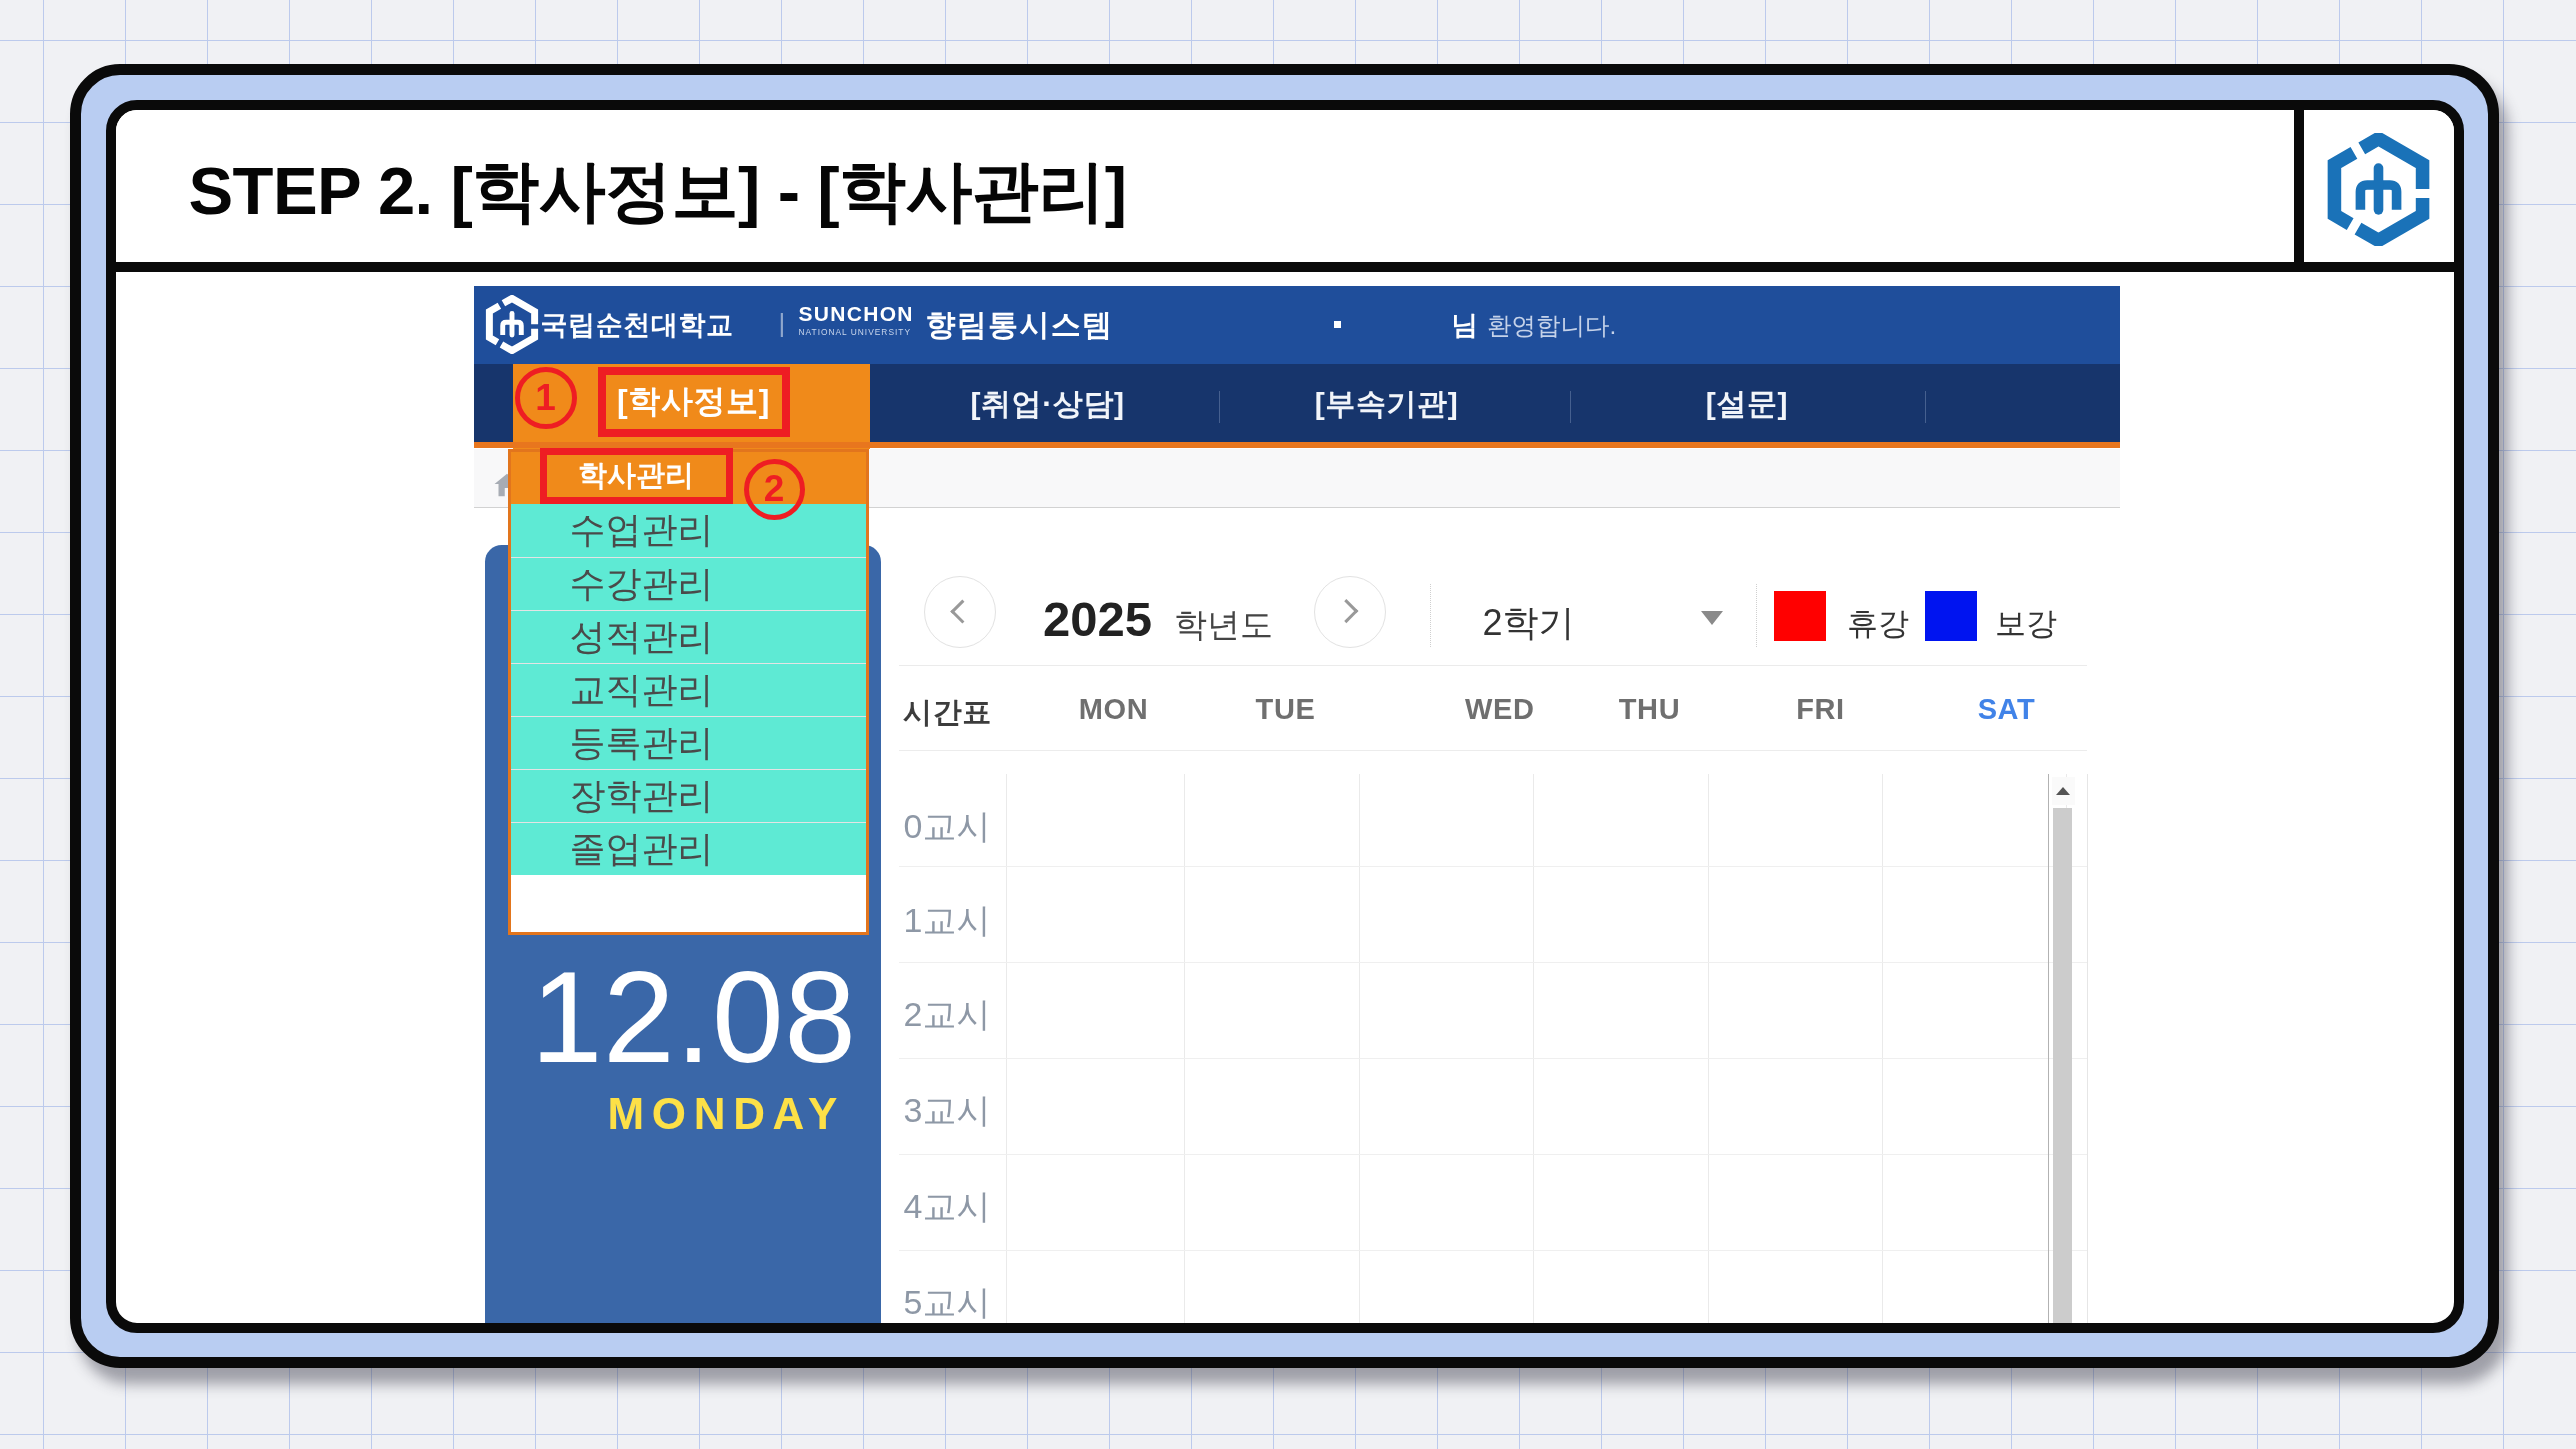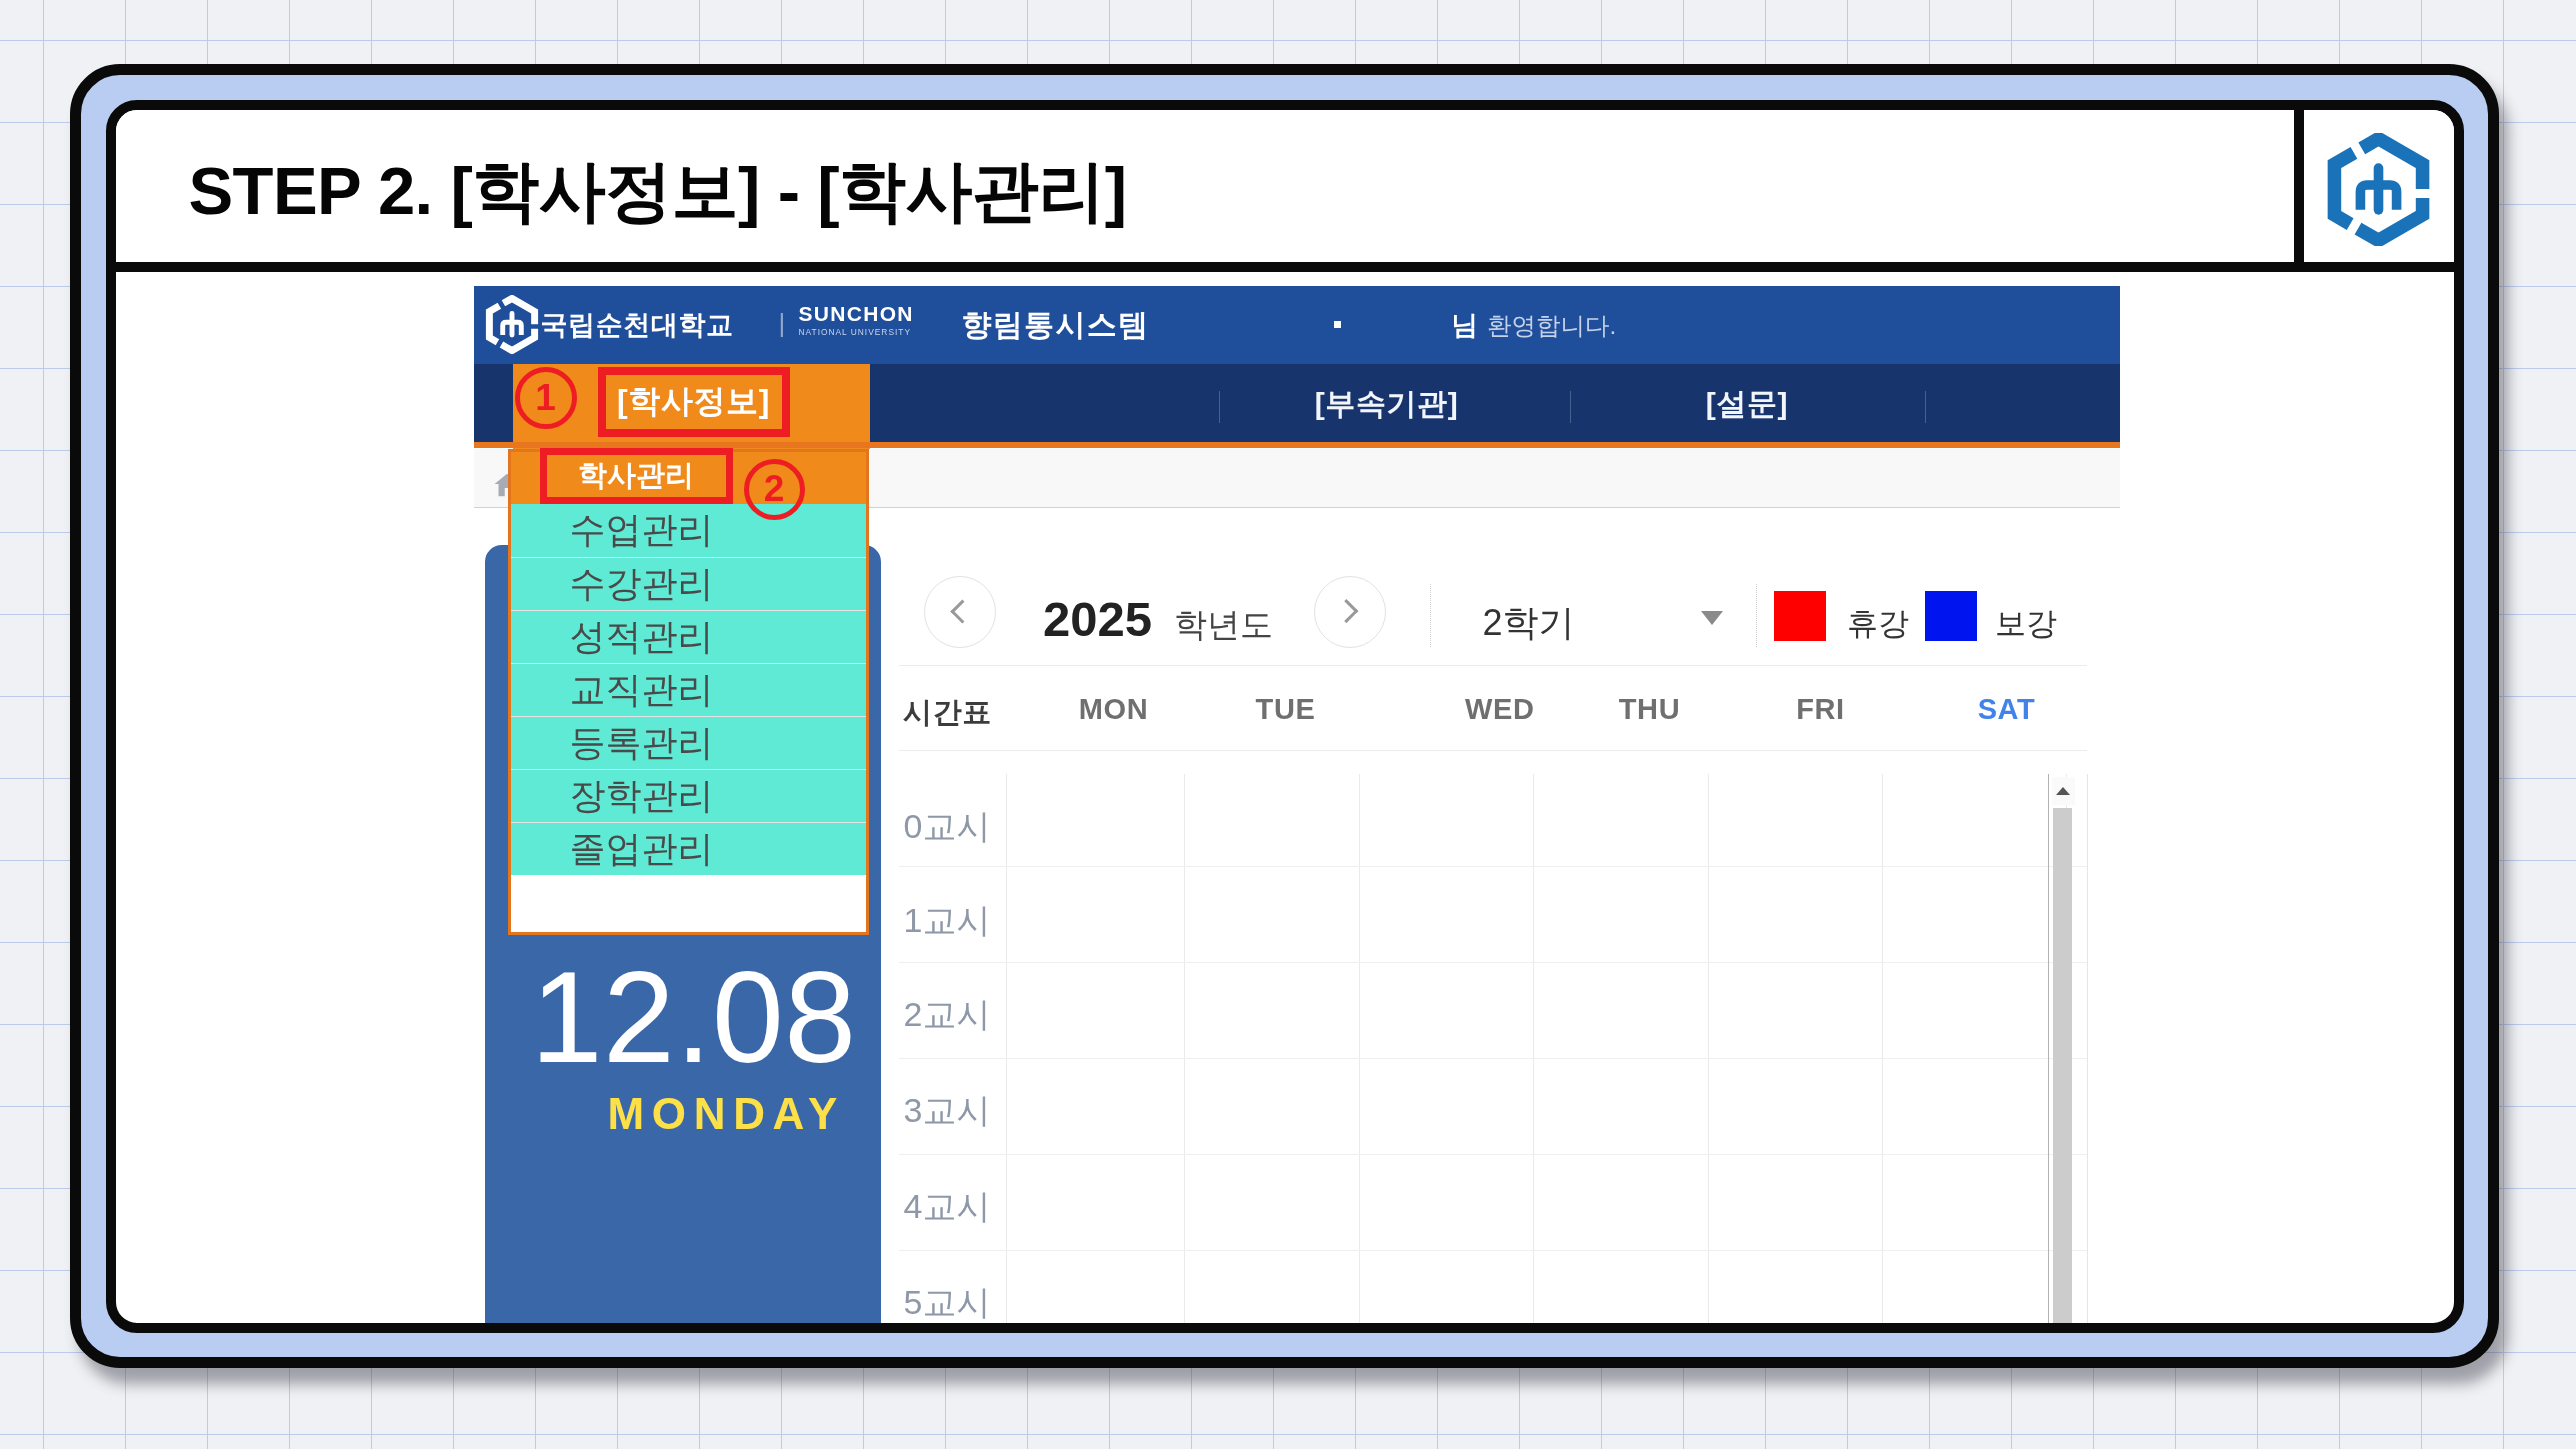--- a/index.html
+++ b/index.html
@@ -45,21 +45,21 @@
   
   .shot { position: absolute; left: 358px; top: 176px; width: 1646px; height: 1056px; background: #fff; }
 
   .topbar { position: absolute; left:0; top:0; width: 1646px; height: 78px; background: #1F4E9B; }
   .tb-logo { position: absolute; left: 9px; top: 9px; color: #fff; }
   .tb-uni { position: absolute; left: 67px; top: 0; height: 78px; line-height: 78px; color: #fff; font-size: 27px; font-weight: 700; letter-spacing: 0.6px; }
   .tb-div { position: absolute; left: 305px; top: 0; height: 78px; line-height: 75px; color: rgba(255,255,255,.5); font-size: 26px; font-weight: 300; }
   .tb-en { position: absolute; left: 325px; top: 16.7px; color: #fff; }
   .tb-en-main { font-size: 21px; font-weight: 700; letter-spacing: 1.3px; line-height: 24.5px; }
   .tb-en-sub { font-size: 8.4px; letter-spacing: 1px; color: #C9D6EC; line-height: 11.6px; }
-  .tb-sys { position: absolute; left: 488px; top: 0; height: 94px; line-height: 78px; color: #fff; font-size: 30px; font-weight: 700; letter-spacing: 1.3px; }
+  .tb-sys { position: absolute; left: 452px; top: 0; height: 94px; line-height: 78px; color: #fff; font-size: 30px; font-weight: 700; letter-spacing: 1.3px; }
   .tb-dot { position: absolute; left: 860px; top: 35px; width: 7px; height: 7px; background: #fff; }
   .tb-welcome { position: absolute; left: 978px; top: 0; height: 78px; line-height: 78px; font-size: 24.5px; color: #C5D2E9; white-space: nowrap; }
   .tb-welcome b { color: #fff; font-size: 26.4px; font-weight: 700; margin-right: 9px; }
 
   .navbar { position: absolute; left:0; top:78px; width:1646px; height:79px; background:#17356C; }
   .nav-orange-line { position:absolute; left:0; top:156px; width:1646px; height:6.4px; background:#E8761E; }
   .nav-hover-block { position:absolute; left:39px; top:78px; width:357px; height:85px; background:#F08A1A; }
   .nav-item { position:absolute; top:78px; height:79px; line-height:79px; text-align:center; color:#F2F5FA; font-size:30px; font-weight:700; letter-spacing:0.6px; }
   .nav-sep { position:absolute; top:105px; width:1.3px; height:32px; background:#46608F; }
 
@@ -151,20 +151,21 @@
           <span class="tb-sys">향림통시스템</span>
           <span class="tb-dot"></span>
           <span class="tb-welcome">
             <b>님</b><span>환영합니다.</span>
           </span>
         </div>
 
         <div class="navbar"></div>
         <div class="nav-hover-block"></div>
         <div class="nav-orange-line"></div>
+        <div class="nav-item" style="left:458px; width:232px;">[취업·상담]</div>
         <div class="nav-item" style="left:797px; width:232px;">[부속기관]</div>
         <div class="nav-item" style="left:1190px; width:167px;">[설문]</div>
         <div class="nav-sep" style="left:745px;"></div>
         <div class="nav-sep" style="left:1096px;"></div>
         <div class="nav-sep" style="left:1451px;"></div>
 
         <div class="breadcrumb"></div>
         <span class="home-ic">
           <svg width="30" height="30" viewBox="0 0 24 24" fill="currentColor">
               <path d="M12 3 L22 11.2 H18.8 V21 H13.8 V14.3 H10.2 V21 H5.2 V11.2 H2 Z"></path>

